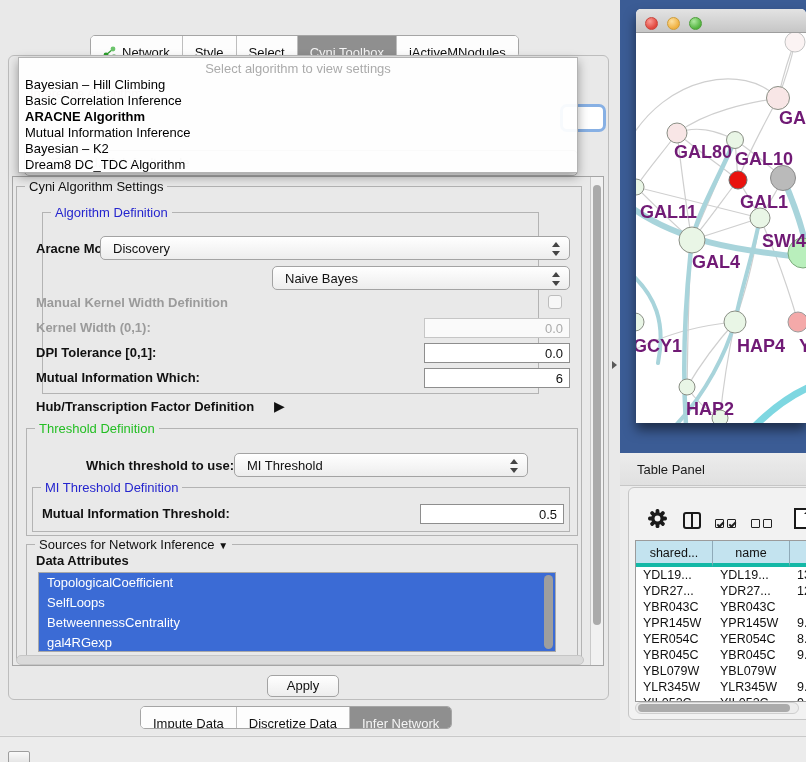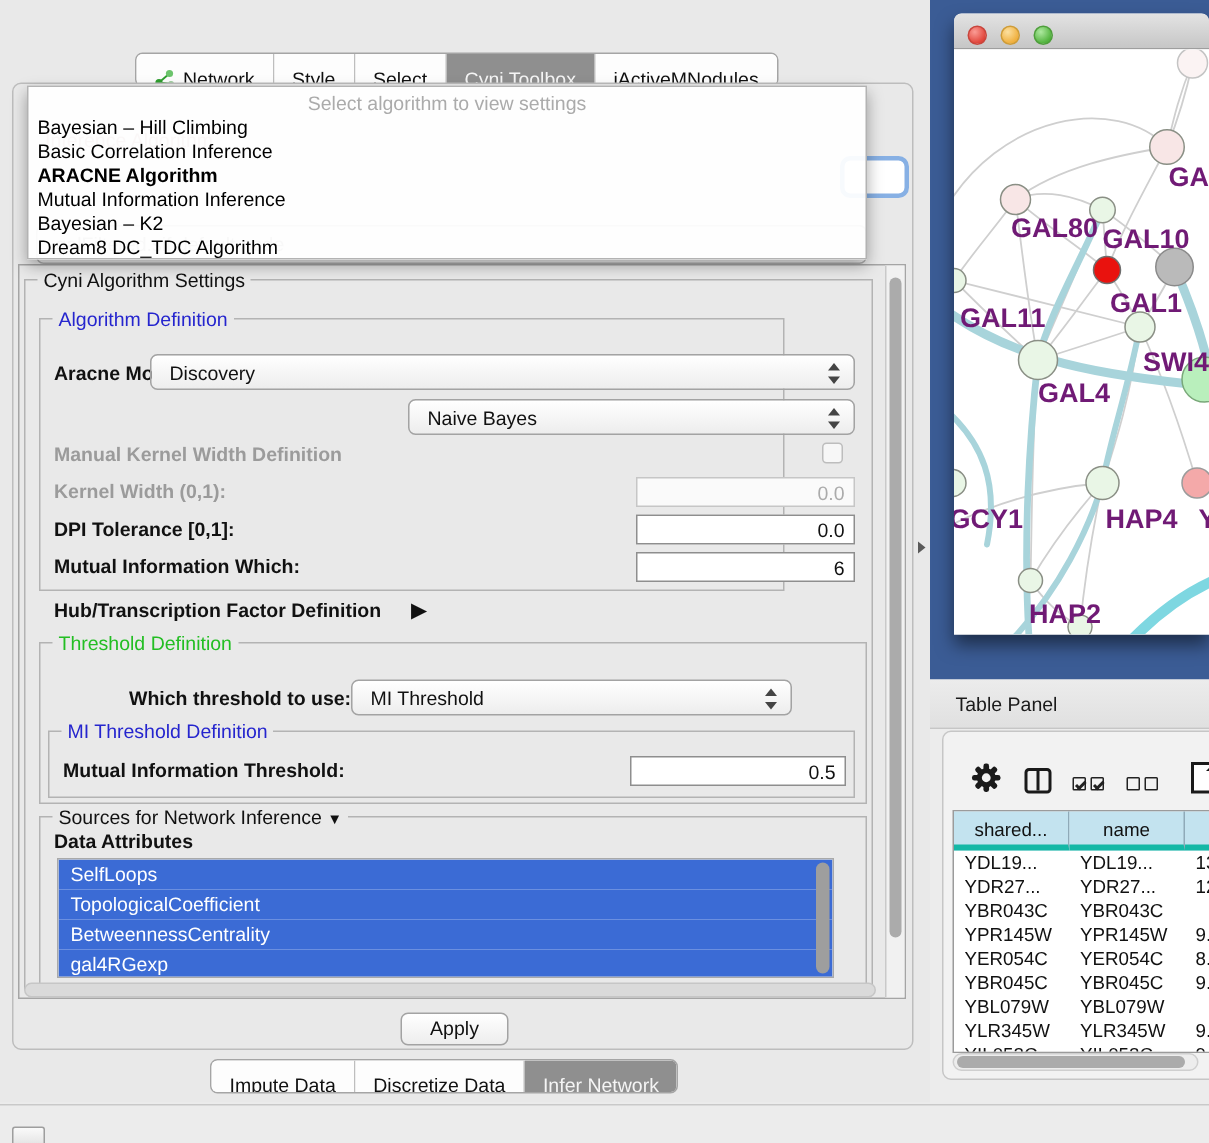--- a/index.html
+++ b/index.html
@@ -169,21 +169,21 @@
 
     <div class="scrollpane"></div>
     <div class="vscroll">
         <div class="thumb"></div>
       </div>
 
     <div class="fieldset" style="left:16px; top:186px; width:566px; height:474px;">
       <span class="legend plain">Cyni Algorithm Settings</span>
     </div>
 
-    <div class="fieldset" style="left:26px; top:212px; width:497px; height:182px;">
+    <div class="fieldset" style="left:42px; top:212px; width:497px; height:182px;">
       <span class="legend blue">Algorithm Definition</span>
     </div>
     <span class="lbl" style="left:36px; top:241px;">Aracne Mode:</span>
     <div class="combo" style="left:100px; top:236px; width:470px;">
       <span class="val">Discovery</span>
       <span class="spin"></span>
     </div>
     <div class="combo" style="left:272px; top:266px; width:298px;">
       <span class="val">Naive Bayes</span>
       <span class="spin"></span>
@@ -215,22 +215,22 @@
     <div class="tfield" style="left:420px; top:504px; width:144px;">0.5</div>
 
     <div class="fieldset" style="left:26px; top:544px; width:552px; height:116px;">
       <span class="legend plain">
         <span>Sources for Network Inference</span>
         <span style="font-size:10px;">▼</span>
       </span>
     </div>
     <span class="lbl" style="left:36px; top:553px;">Data Attributes</span>
     <div class="attr-list">
+      <div class="attr-item">TopologicalCoefficient</div>
       <div class="attr-item">SelfLoops</div>
-      <div class="attr-item">TopologicalCoefficient</div>
       <div class="attr-item">BetweennessCentrality</div>
       <div class="attr-item">gal4RGexp</div>
       <div class="list-vscroll"></div>
     </div>
     <div class="hbar"></div>
 
     <div class="apply-btn">Apply</div>
 
     <div class="segbar" style="left:140px; top:706px;">
       <div class="seg">

